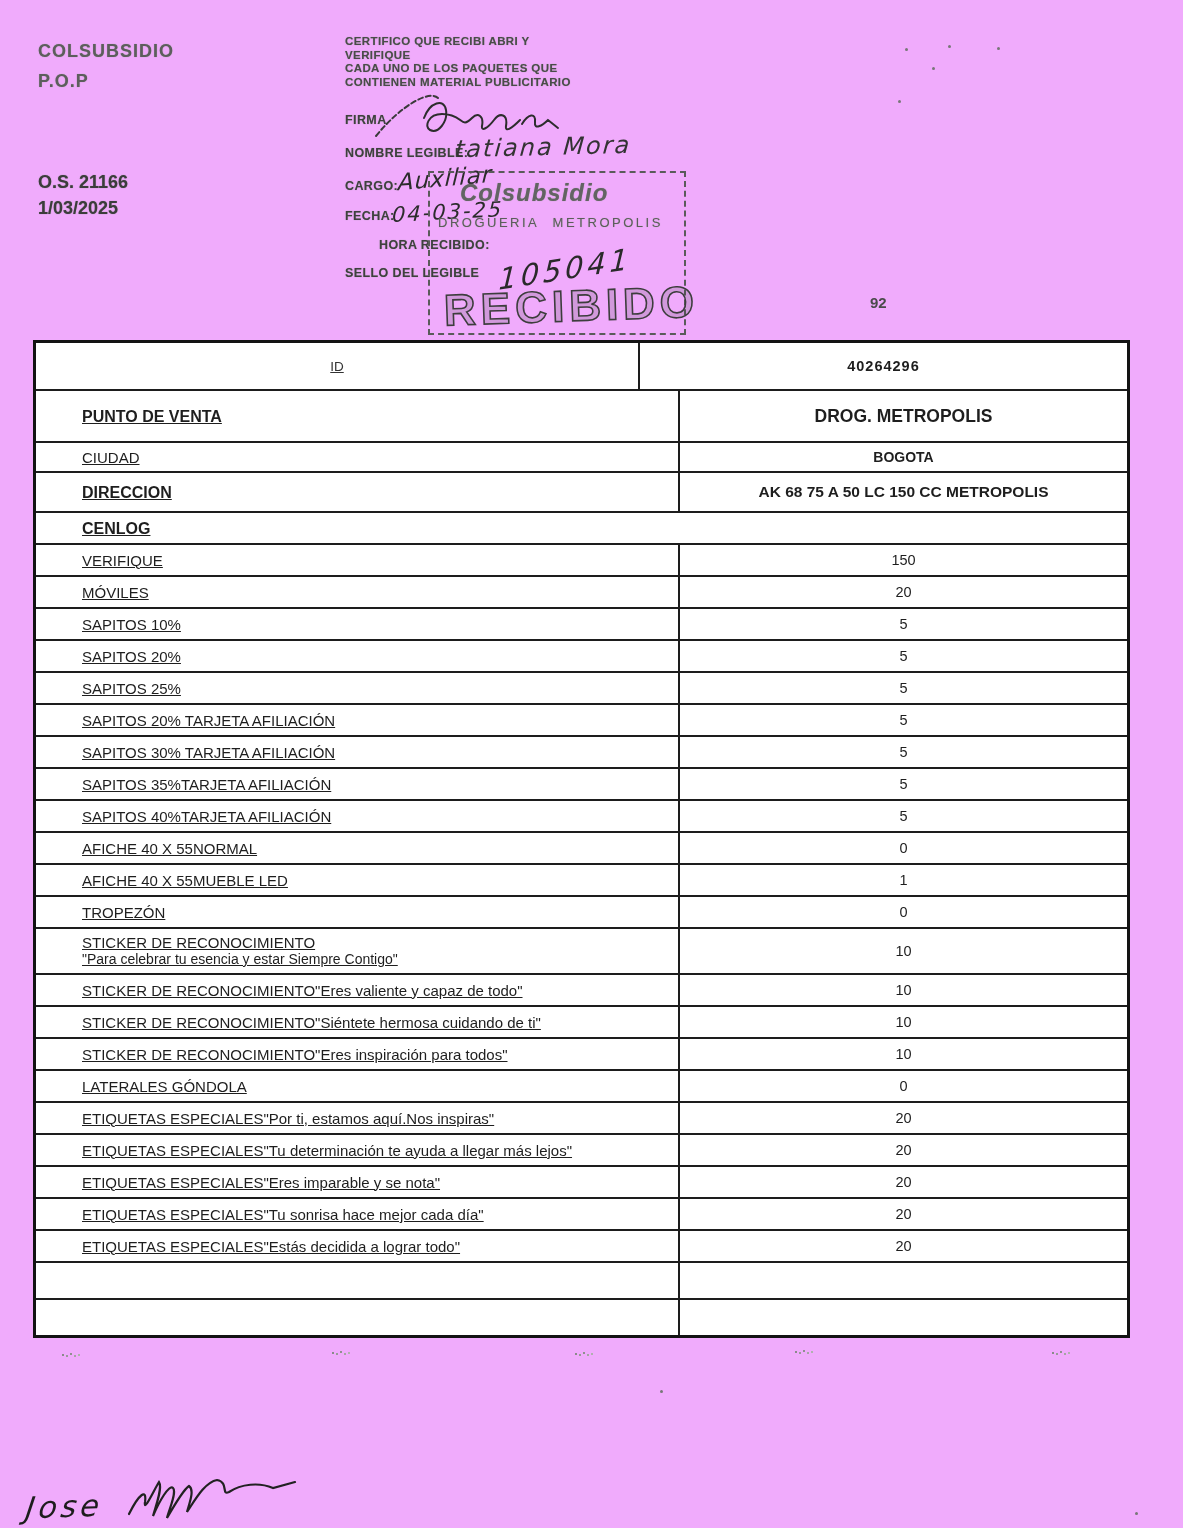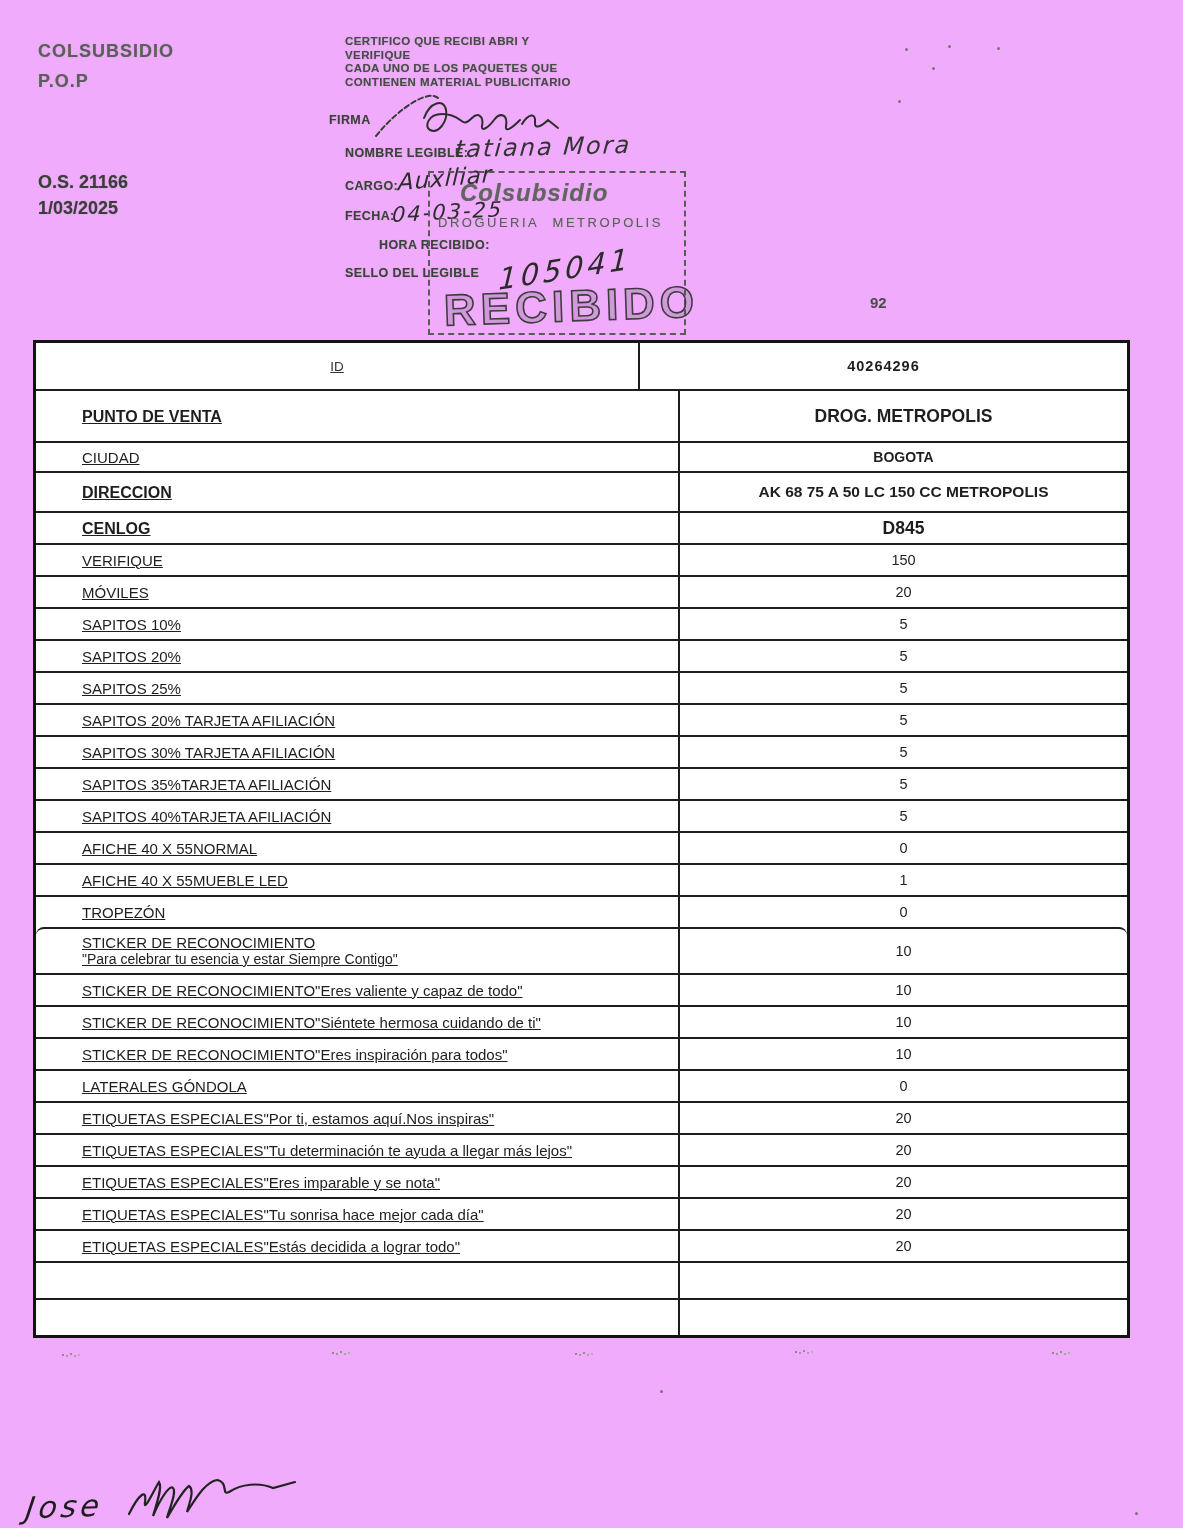--- a/index.html
+++ b/index.html
@@ -10,21 +10,21 @@
   }
   
   .brand{position:absolute;left:38px;top:36px;color:#5d5d5d;font-weight:700;
     font-size:18px;letter-spacing:1px;line-height:30px;text-shadow:0 0 1px #9a9a9a;}
   .os-number{position:absolute;left:38px;top:172px;font-weight:700;font-size:18px;color:#3c3c3c;text-shadow:0 0 1px #888;}
   .os-date{position:absolute;left:38px;top:198px;font-weight:700;font-size:18px;color:#3c3c3c;text-shadow:0 0 1px #888;}
   
   .cert{position:absolute;left:345px;top:35px;width:280px;font-size:11.5px;
     font-weight:700;color:#4a4a4a;line-height:13.5px;letter-spacing:.4px;text-shadow:0 0 1px #999;}
   .field-label{position:absolute;font-size:12.5px;font-weight:700;color:#3f3f3f;letter-spacing:.4px;text-shadow:0 0 1px #999;}
-  .fl-firma{left:329px;top:113px;}
+  .fl-firma{left:345px;top:113px;}
   .fl-nombre{left:345px;top:146px;}
   .fl-cargo{left:345px;top:179px;}
   .fl-fecha{left:345px;top:209px;}
   .fl-hora{left:345px;top:238px;padding-left:34px;}
   .fl-sello{left:345px;top:266px;}
   
   .hand{position:absolute;font-family:"DejaVu Sans", sans-serif;font-style:italic;color:#2c2c2c;white-space:nowrap;}
   .hw-nombre{left:455px;top:133px;font-size:24px;transform:rotate(-1.5deg) skewX(-6deg);letter-spacing:2px;color:#333;}
   .hw-cargo{left:398px;top:165px;font-size:23px;transform:rotate(-5deg) skewX(-8deg);letter-spacing:1px;}
   .hw-fecha{left:392px;top:200px;font-size:21px;transform:rotate(-3deg) skewX(-6deg);letter-spacing:2px;}
@@ -59,21 +59,21 @@
   .t-row.punto .t-label{font-weight:700;font-size:16px;}
   .t-row.punto .t-value{font-weight:700;font-size:17.5px;}
   .t-row.ciudad{height:30px;}
   .t-row.ciudad .t-value{font-weight:600;font-size:14px;}
   .t-row.direccion{height:40px;}
   .t-row.direccion .t-label{font-weight:700;font-size:16px;}
   .t-row.direccion .t-value{font-weight:700;font-size:15.5px;}
   .t-row.cenlog{height:32px;}
   .t-row.cenlog .t-label{font-weight:700;font-size:16px;}
   .t-row.cenlog .t-value{font-weight:700;font-size:17.5px;}
-  .t-row.double{height:46px;border-radius:8px;}
+  .t-row.double{height:46px;}
   .t-row.empty{height:37px;}
   .t-sub{font-size:14px;}
   
   .speck{position:absolute;width:2px;height:2px;background:#8a8a8a;
     box-shadow:4px 1px #9a9a9a, 8px -1px #909090, 12px 1px #a5a5a5, 16px 0 #b0b0b0;}
   .dot{position:absolute;width:3px;height:3px;background:#777;border-radius:50%;}
 </style>
 </head>
 <body>
 
@@ -140,21 +140,20 @@
       <div class="t-row direccion">
         <div class="t-label">
           <div>DIRECCION</div>
         </div>
         <div class="t-value">AK 68 75 A 50 LC 150 CC METROPOLIS</div>
       </div>
       <div class="t-row cenlog">
         <div class="t-label">
           <div>CENLOG</div>
         </div>
-        <div class="t-value">D845</div>
       </div>
       <div class="t-row">
         <div class="t-label">
           <div>VERIFIQUE</div>
         </div>
         <div class="t-value">150</div>
       </div>
       <div class="t-row">
         <div class="t-label">
           <div>MÓVILES</div>

